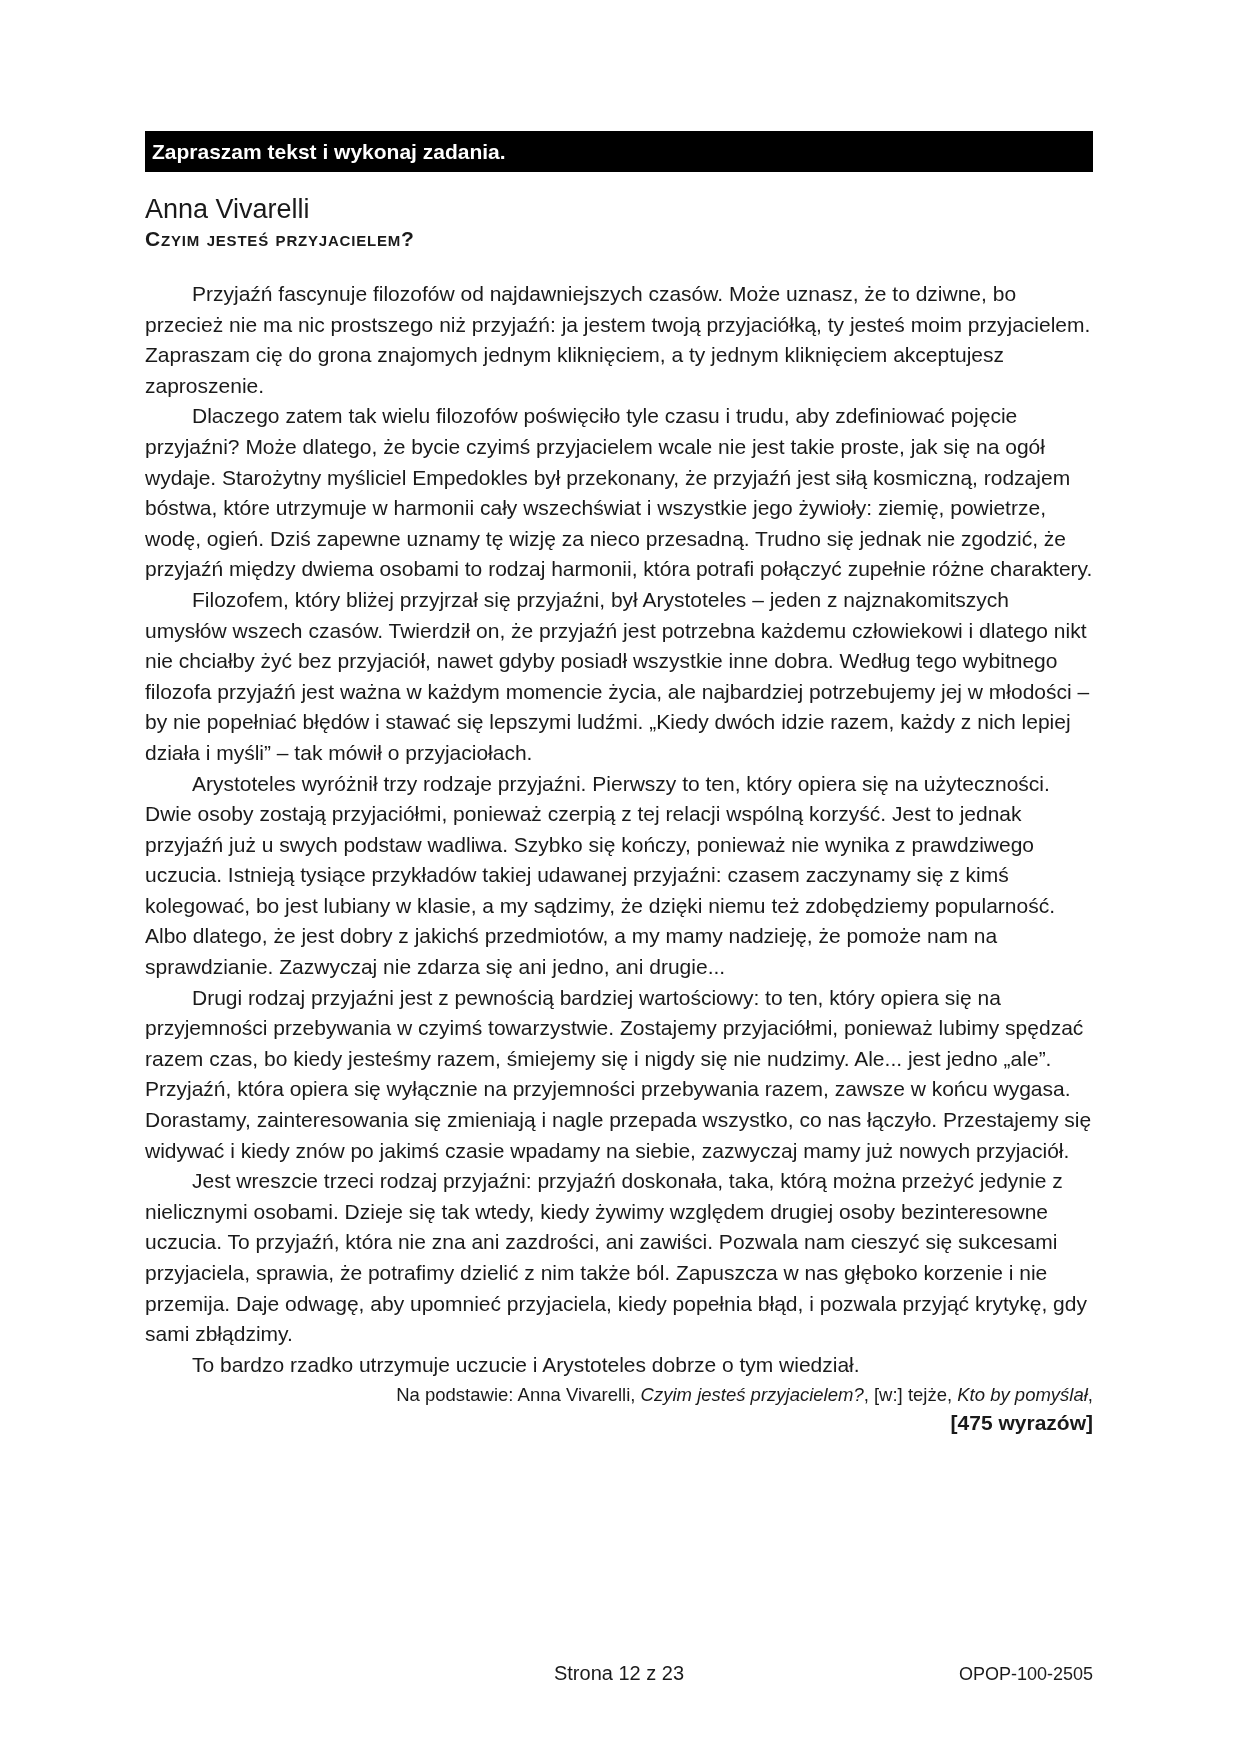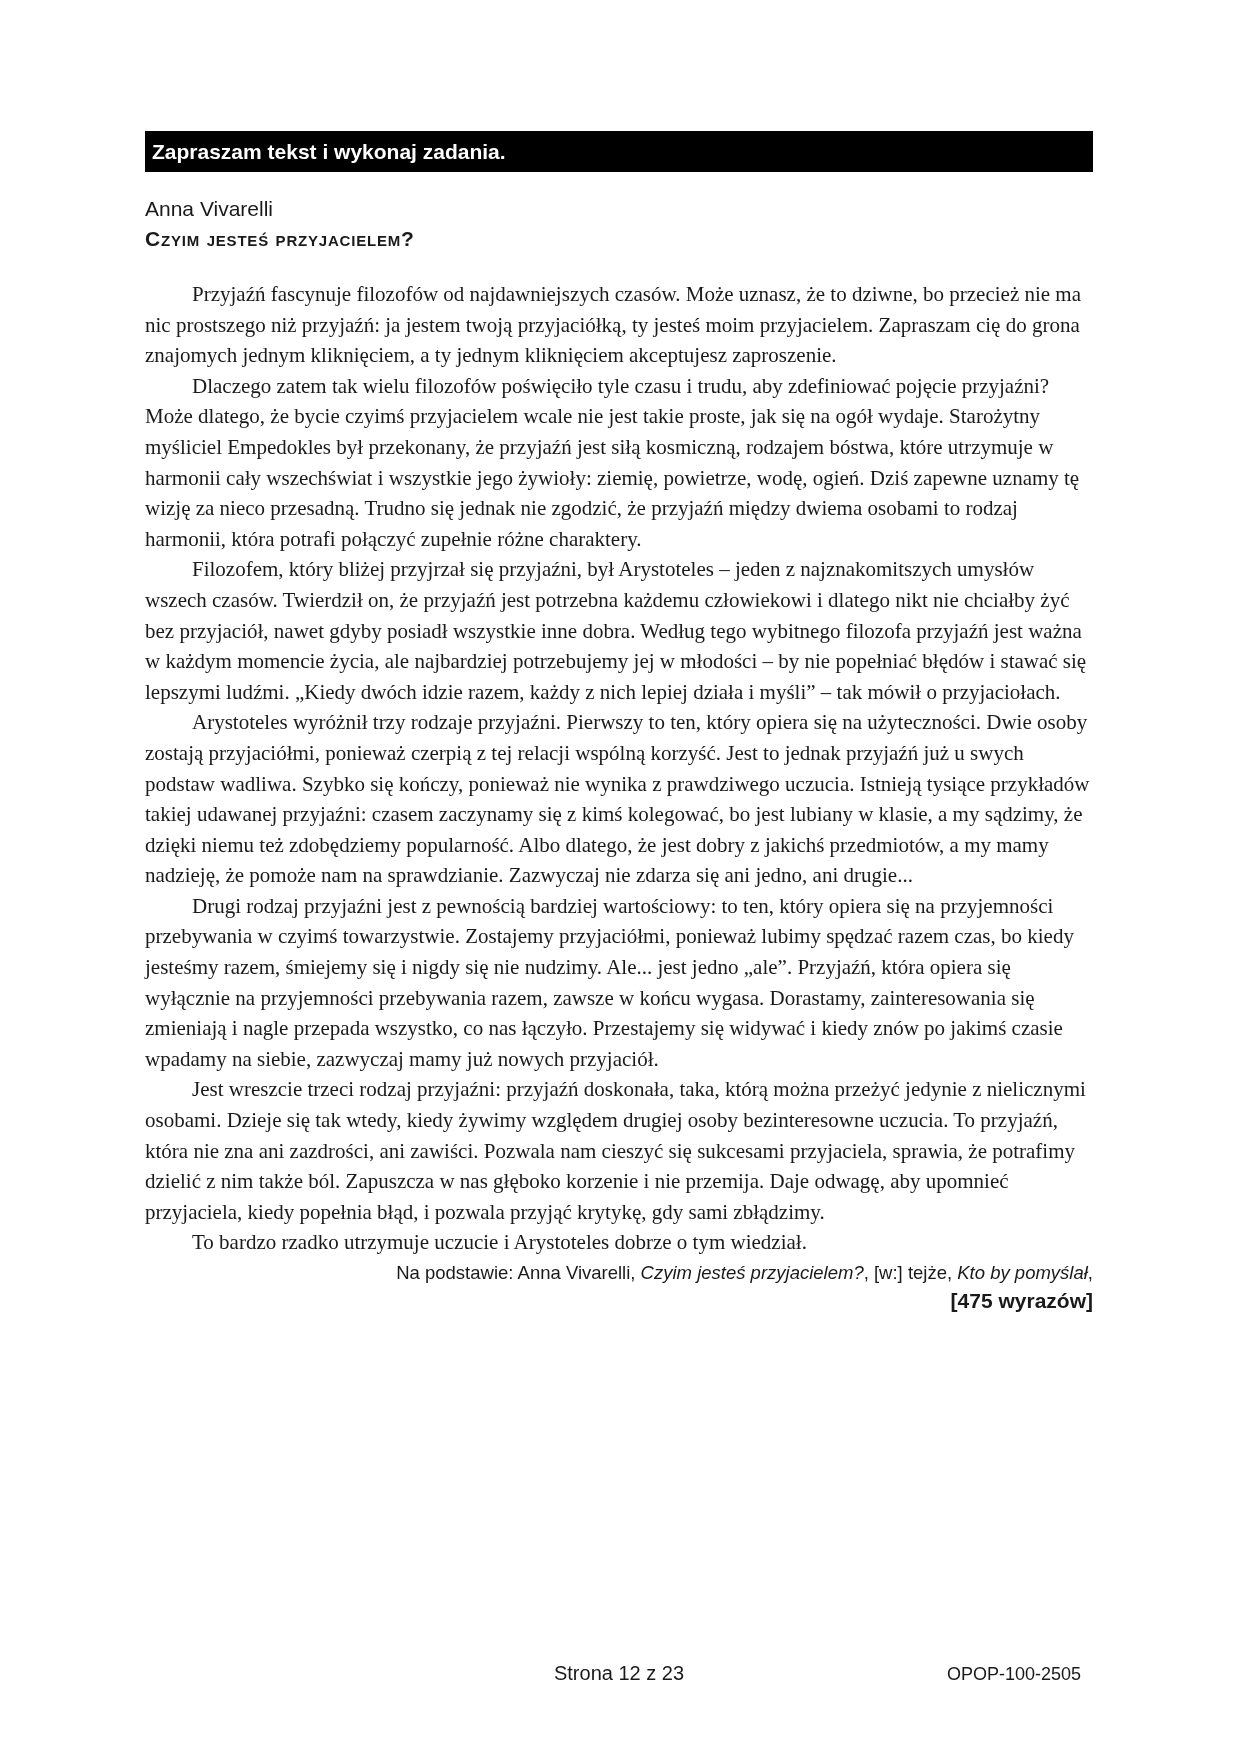--- a/index.html
+++ b/index.html
@@ -27,40 +27,39 @@
     color: #ffffff;
     font-size: 21px;
     font-weight: bold;
     height: 41px;
     line-height: 41px;
     padding-left: 7px;
     box-sizing: border-box;
   }
   .author {
     margin-top: 22px;
-    font-size: 21px;
+    font-size: 27px;
     line-height: 30px;
   }
   .article-title {
     font-size: 21px;
     font-weight: bold;
     font-variant: small-caps;
     letter-spacing: 0.8px;
     line-height: 30px;
   }
   .article {
     margin-top: 25px;
   }
   .article p {
     margin: 0;
     font-size: 21px;
     line-height: 30.6px;
     text-indent: 47px;
     text-align: left;
-    font-family: Liberation Serif, serif;
   }
   .source-block {
     font-size: 18.5px;
     line-height: 30px;
     text-align: right;
   }
   .source-block .it {
     font-style: italic;
   }
   .word-count {
@@ -78,21 +77,21 @@
   }
   .footer .page-number {
     position: absolute;
     left: 0;
     width: 100%;
     text-align: center;
     font-size: 20px;
   }
   .footer .booklet-code {
     position: absolute;
-    right: 12px;
+    right: 0;
     top: 2px;
     font-size: 18px;
     text-align: right;
   }
 </style>
 </head>
 <body>
 
 <div class="page">
   <div class="content">

